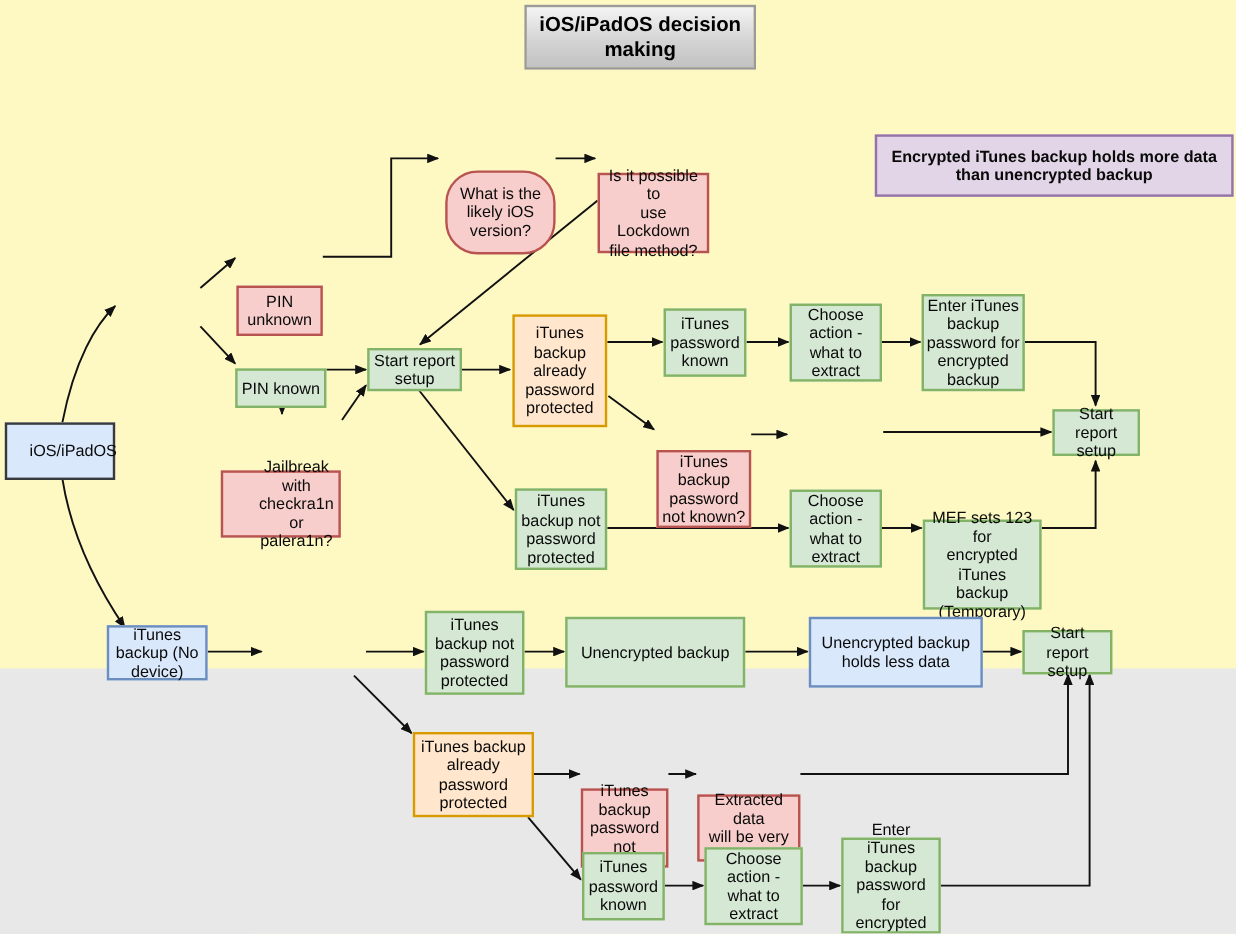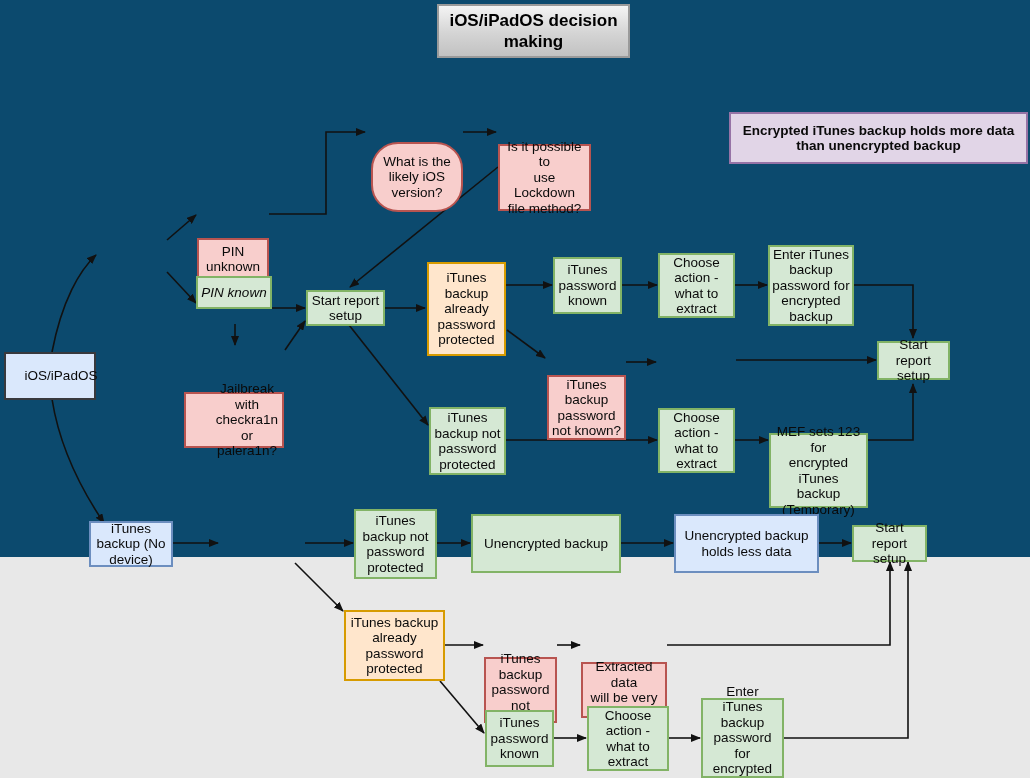--- a/index.html
+++ b/index.html
@@ -10,21 +10,21 @@
   body {
     width: 1030px;
     height: 778px;
     overflow: hidden;
     font-family: "Liberation Sans", sans-serif;
   }
   #canvas {
     position: relative;
     width: 1030px;
     height: 557px;
-    background: #0c4a6e;
+    background: #fef9c3;
   }
   svg#edges {
     position: absolute;
     left: 0; top: 0;
     width: 1030px;
     height: 778px;
     pointer-events: none;
   }
   .node {
     position: absolute;
@@ -146,21 +146,21 @@
 
   <div class="node n-purple" style="left:729px; top:112px; width:299px; height:52px;">Encrypted iTunes backup holds more data
 than unencrypted backup</div>
 
   <div class="node n-dark" style="left:4px; top:352px; width:92px; height:48px;">iOS/iPadOS</div>
 
 
   <div class="node n-red" style="left:197px; top:193px; width:72px; height:42px;">PIN
 unknown</div>
 
-  <div class="node n-green" style="left:196px; top:276px; width:76px; height:33px;font-style:italic;">PIN known</div>
+  <div class="node n-green" style="left:196px; top:307px; width:76px; height:33px;">PIN known</div>
 
   <div class="node n-red" style="left:371px; top:97px; width:92px; height:70px;border-radius:27px;">What is the
 likely iOS
 version?</div>
 
   <div class="node n-red" style="left:498px; top:99px; width:93px; height:67px;">Is it possible to
 use Lockdown
 file method?</div>
 
   <div class="node n-red" style="left:184px; top:347px; width:100px; height:56px;padding-left:28px;">Jailbreak with

